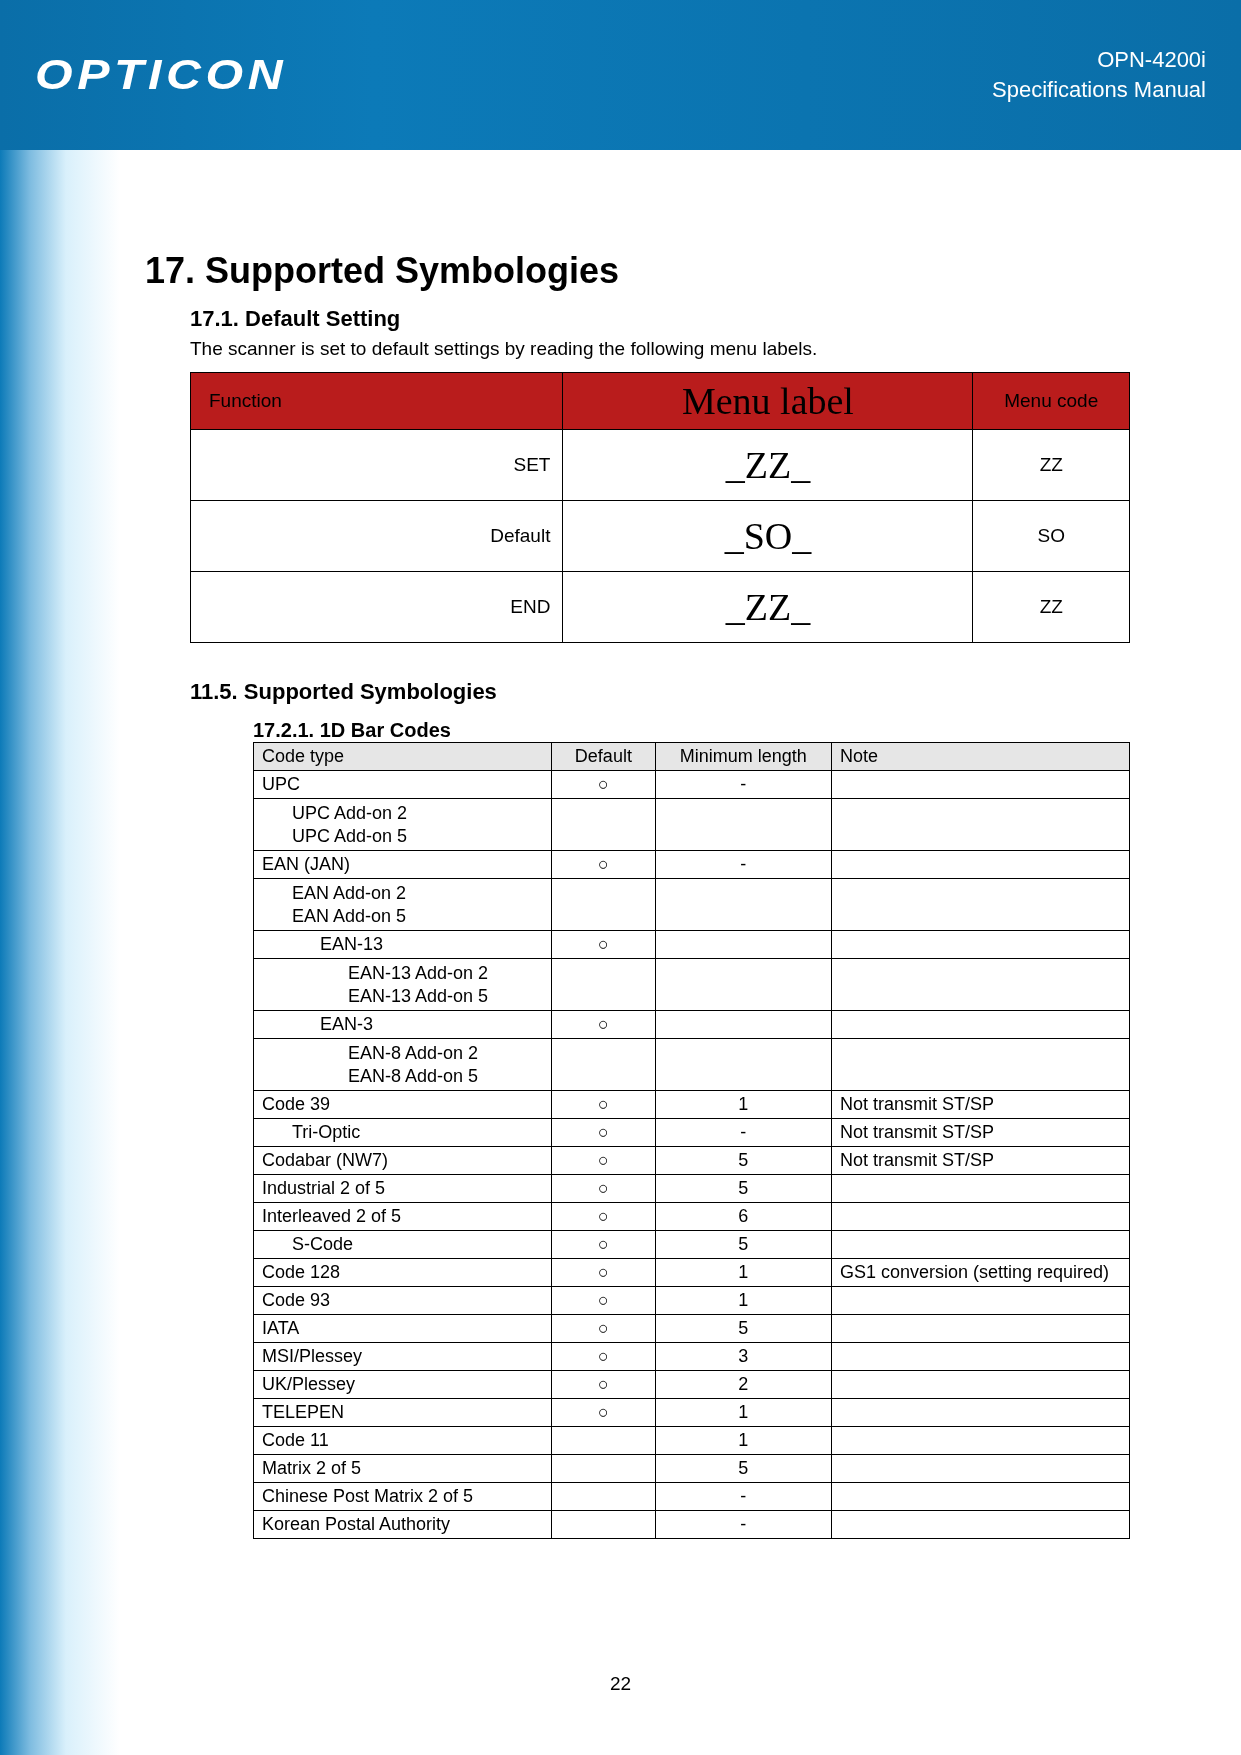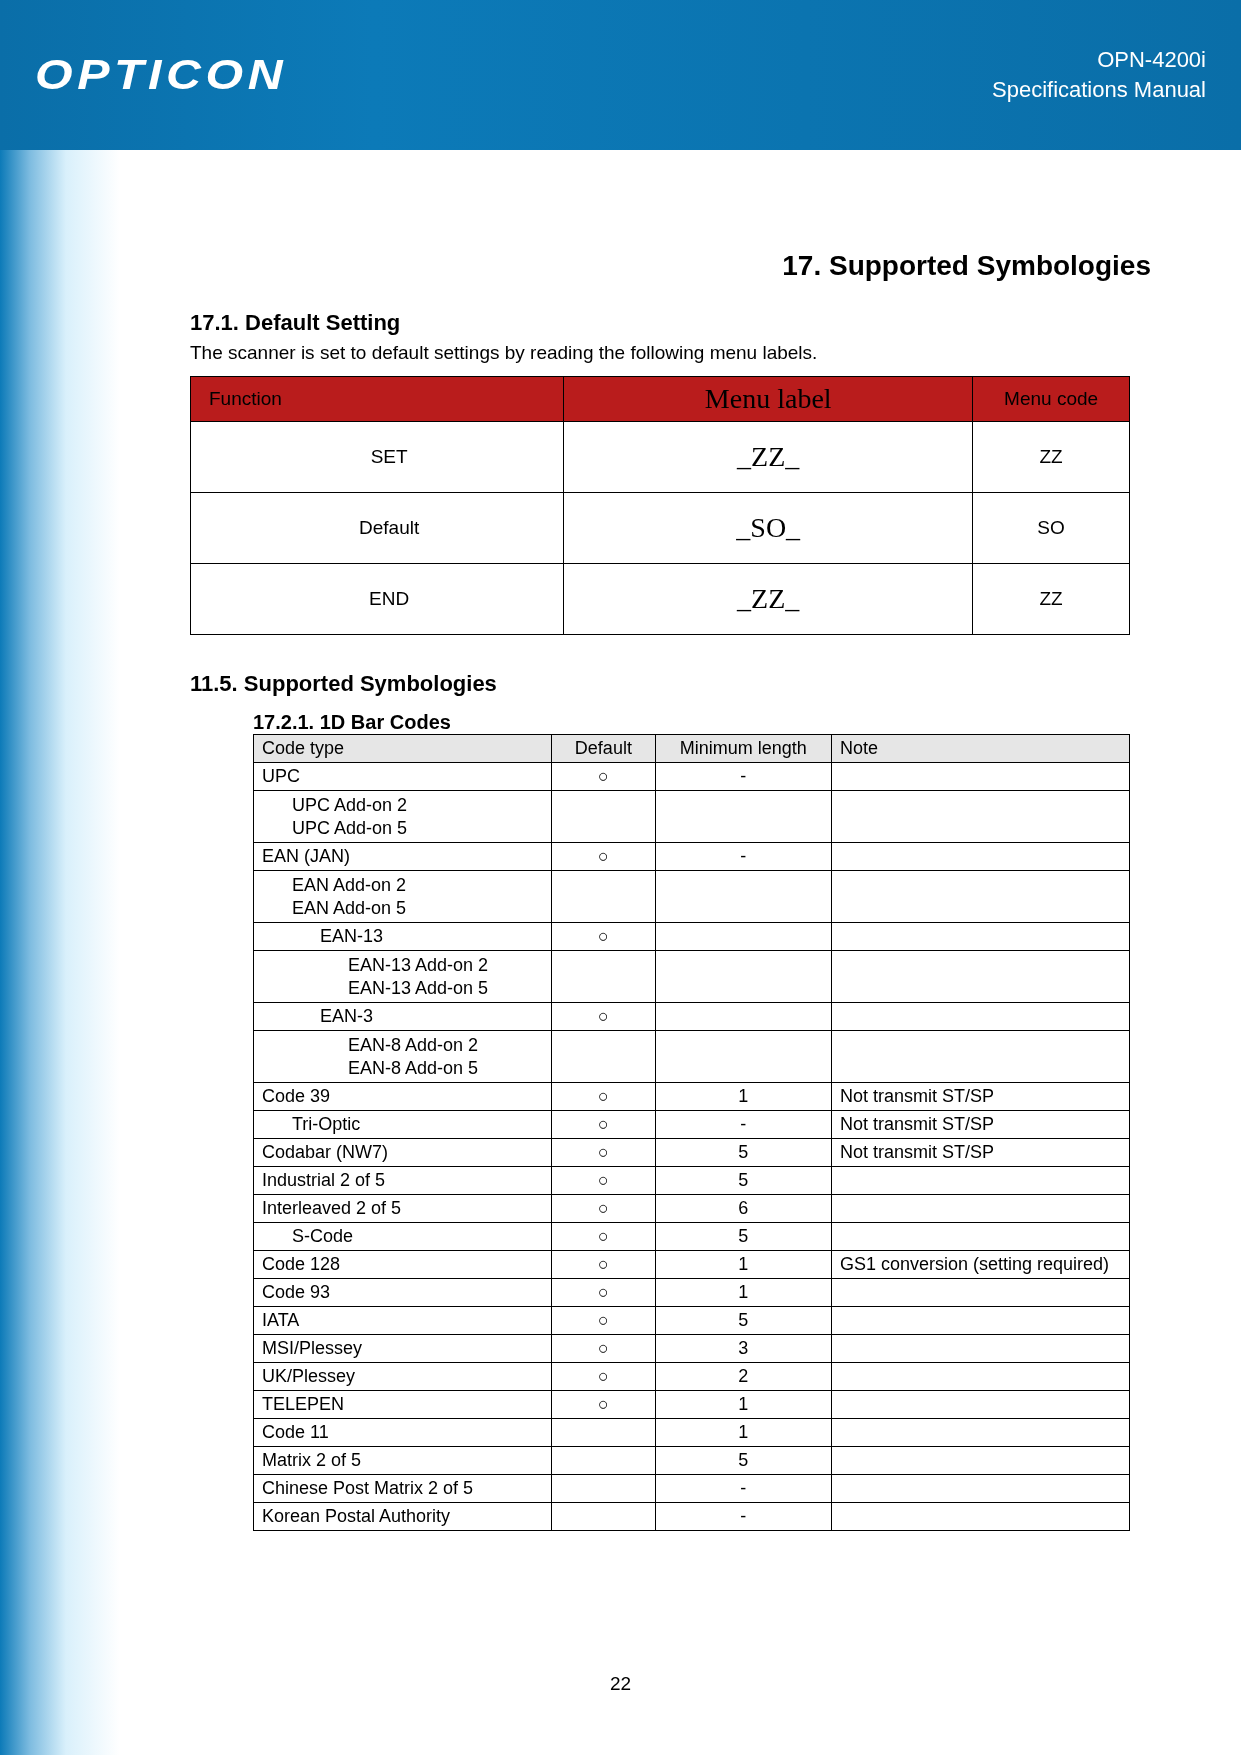--- a/index.html
+++ b/index.html
@@ -48,24 +48,23 @@
     bottom: 0;
     width: 120px;
     background: linear-gradient(to right, #0c7ab8 0%, #7ebce0 25%, #d9f0fb 55%, #ffffff 100%);
   }
   .content {
     position: relative;
     z-index: 2;
     padding: 100px 90px 60px 145px;
   }
   h1 {
-    font-size: 28px;
+    font-size: 36px;
     font-weight: bold;
-    margin: 0 0 28px 0;
-    text-align: right;
+    margin: 0 0 14px 0;
   }
   h2 {
     font-size: 22px;
     font-weight: bold;
     margin: 0 0 6px 45px;
   }
   .intro {
     font-size: 19px;
     margin: 0 0 12px 45px;
   }
@@ -78,24 +77,24 @@
     border: 1.5px solid #000;
     padding: 6px 12px;
     font-size: 19px;
     text-align: center;
   }
   .function-table th {
     background: #b91c1c;
     font-weight: normal;
   }
   .function-table .fn-col { width: 350px; text-align: left; padding-left: 18px; }
-  .function-table .label-col { width: 415px; font-family: "Times New Roman", serif; font-size: 28px; }
+  .function-table .label-col { width: 415px; font-family: "Times New Roman", serif; font-size: 38px; }
   .function-table .code-col { width: 140px; }
   .function-table tbody td { height: 58px; }
-  .function-table td.fn-col { text-align: center; padding-left: 36px; }
+  .function-table td.fn-col { text-align: right; padding-left: 36px; }
   .section-gap { height: 36px; }
 
   h3 {
     font-size: 20px;
     font-weight: bold;
     margin: 14px 0 0 108px;
   }
   .codes-table {
     border-collapse: collapse;
     margin-left: 108px;

